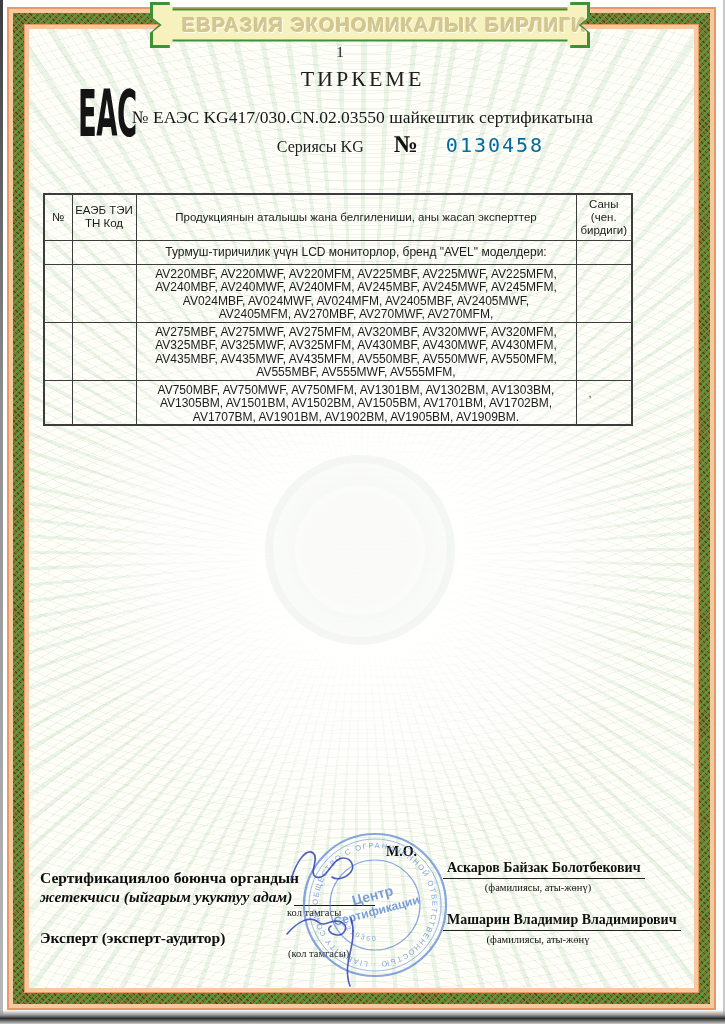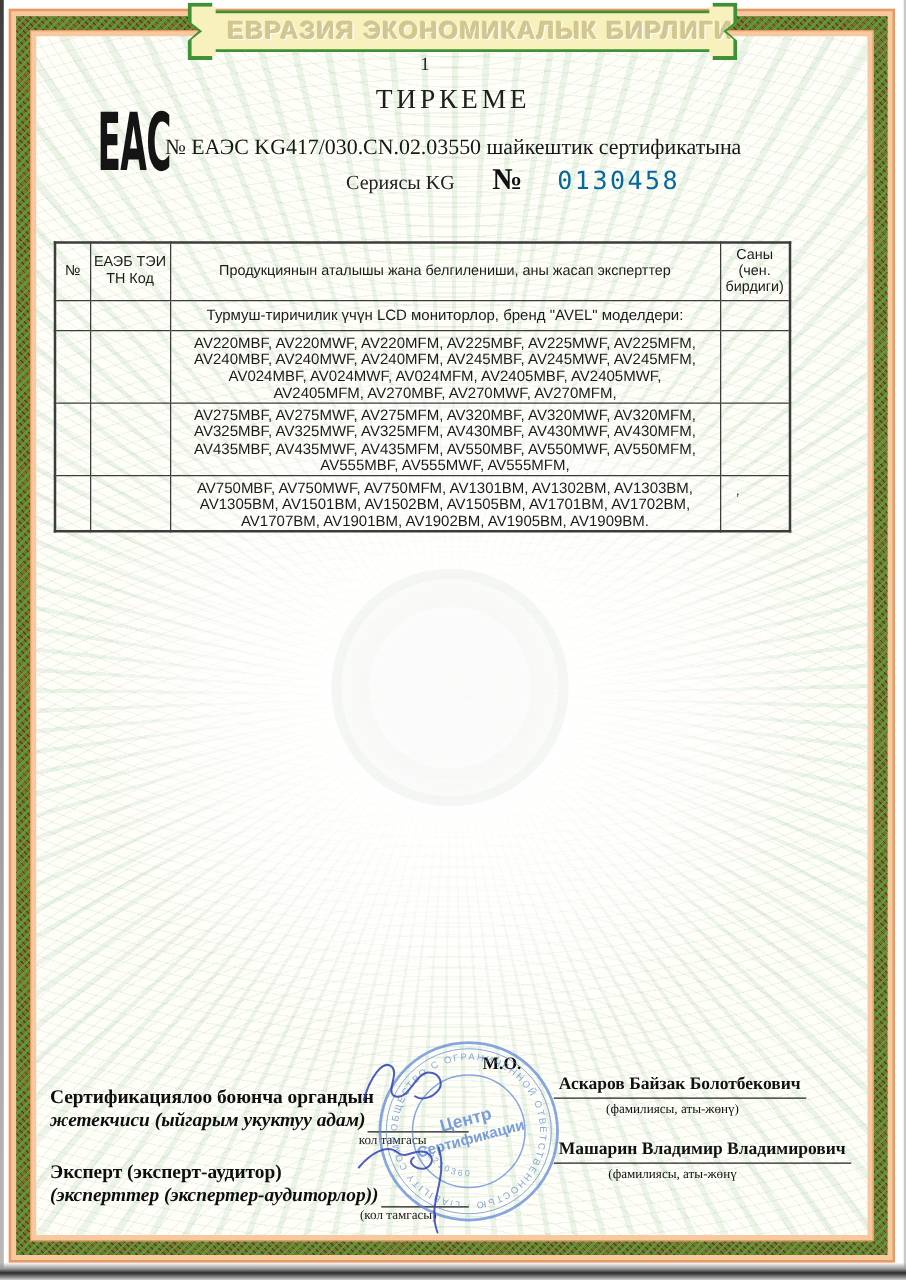--- a/index.html
+++ b/index.html
@@ -191,24 +191,20 @@
 
   <div class="sig-left">
     <div>Сертификациялоо боюнча органдын</div>
     <div class="sig-row">
       <span>жетекчиси (ыйгарым укуктуу адам)</span>
       <span class="fill-line"></span>
     </div>
     <div class="sig-caption cap1">кол тамгасы</div>
     <div class="sig-gap"></div>
     <div>Эксперт (эксперт-аудитор)</div>
-    <div class="sig-row">
-      <span>(эксперттер (экспертер-аудиторлор))</span>
-      <span class="fill-line"></span>
-    </div>
     <div class="sig-caption cap2">(кол тамгасы)</div>
   </div>
 
   <div class="mo-mark">М.О.</div>
 
   <div class="names-right">
     <div>
       <span class="person-name">Аскаров Байзак Болотбекович</span>
       <div class="name-caption">(фамилиясы, аты-жөнү)</div>
     </div>

